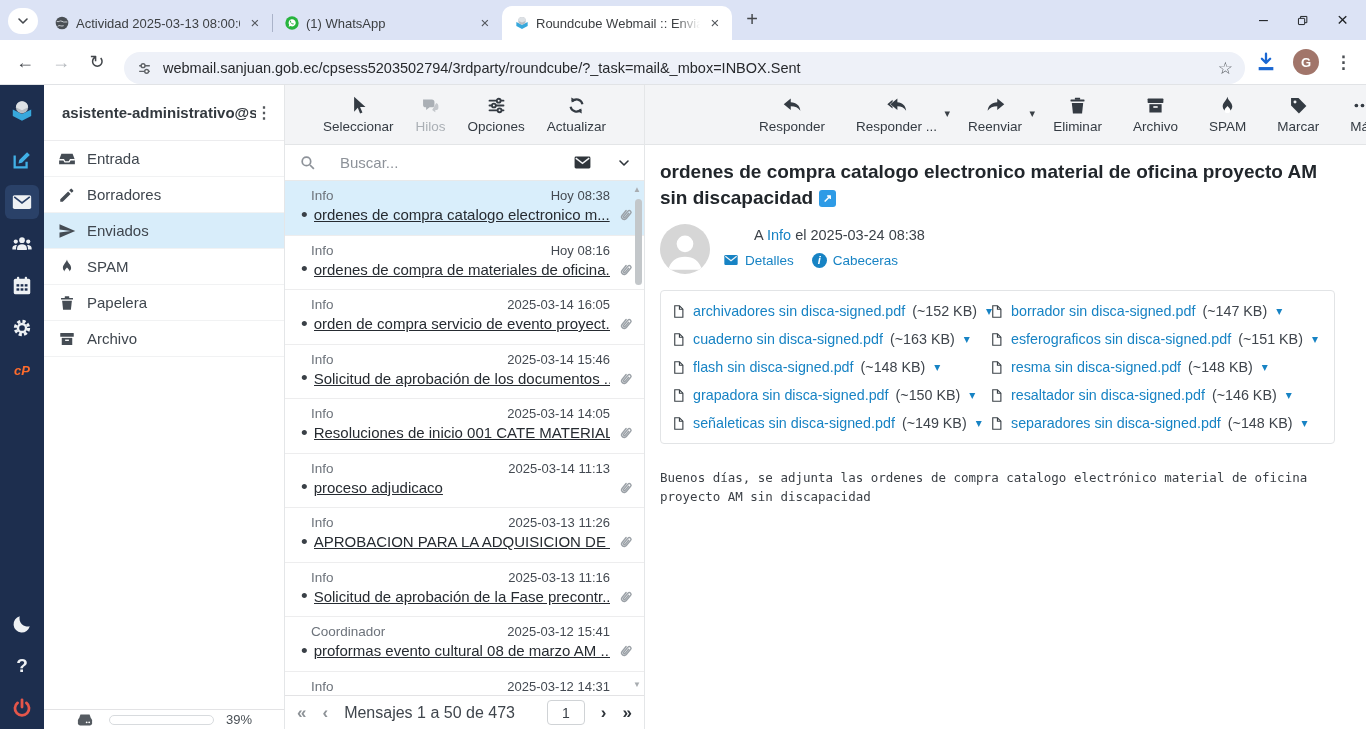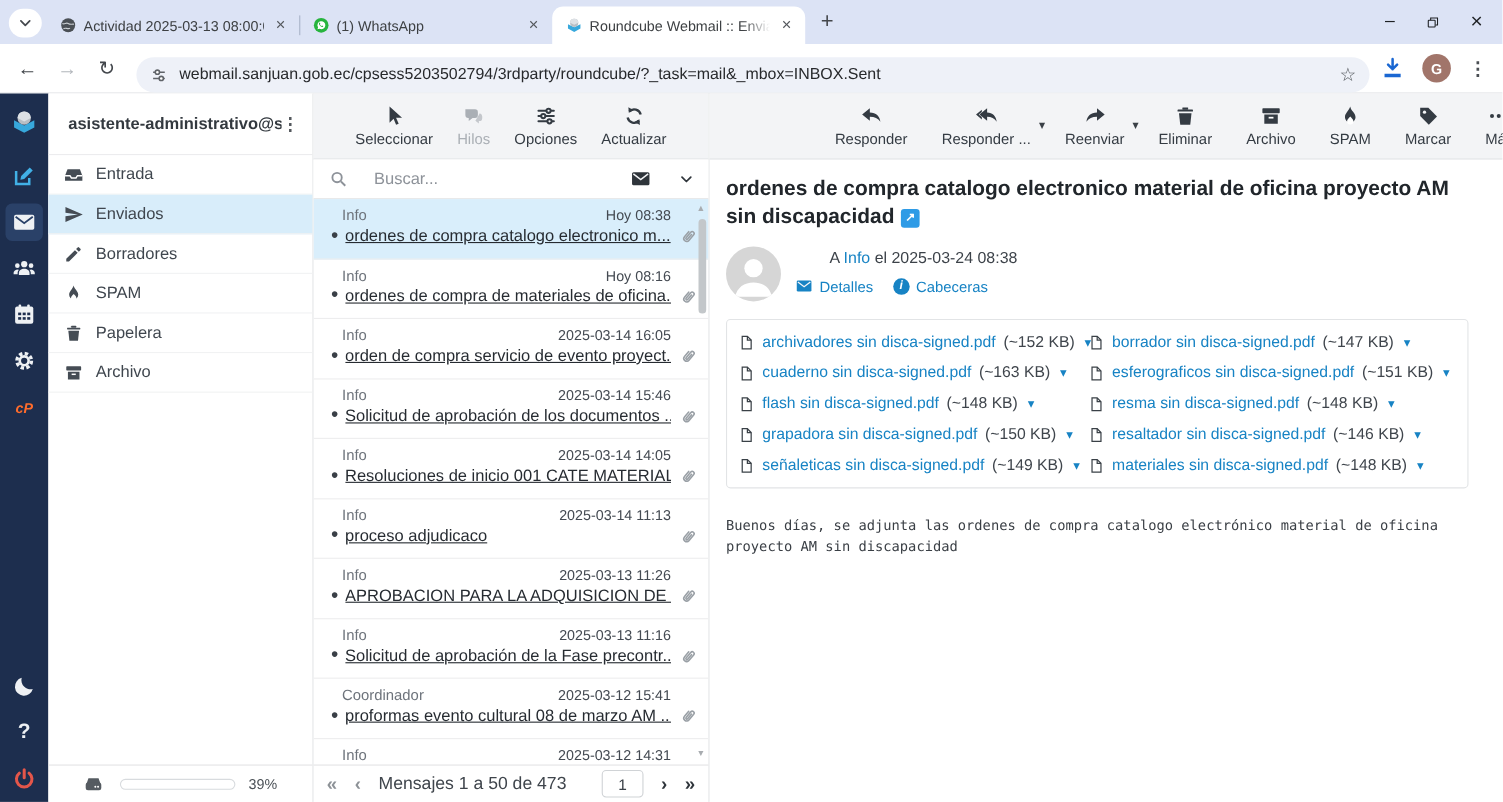--- a/index.html
+++ b/index.html
@@ -46,21 +46,21 @@
   .railbtn.power { color:#e4564a; margin-bottom:4px; }
 
   .folders { width:241px; background:#fff; border-right:1px solid #e4e6e8; display:flex; flex-direction:column; flex-shrink:0; }
   .account { height:56px; display:flex; align-items:center; padding:0 12px 0 18px; border-bottom:1px solid #ececee; }
   .accname { flex:1; font-size:15px; font-weight:bold; color:#33393f; white-space:nowrap; overflow:hidden; }
   .acckebab { color:#54585d; font-size:16px; font-weight:bold; }
   .folder { height:36px; display:flex; align-items:center; padding:0 12px 0 14px; border-bottom:1px solid #f1f2f3; color:#3f464e; font-size:15px; gap:11px; }
   .folder.sel { background:#d8edfa; }
   .fic { width:18px; height:18px; color:#454c54; flex-shrink:0; }
   .folderfill { flex:1; }
-  .quota { height:34px; border-top:1px solid #e3e3e5; display:flex; align-items:center; padding:0 14px 0 29px; gap:12px; }
+  .quota { height:20px; border-top:1px solid #e3e3e5; display:flex; align-items:center; padding:0 14px 0 29px; gap:12px; }
   .qdisk { width:24px; height:20px; color:#555b61; }
   .qbar { width:105px; height:10px; border:1px solid #d8dbde; border-radius:5px; background:#fff; overflow:hidden; }
   .qfill { height:100%; background:#7cc3ee; border-radius:5px 0 0 5px; }
   .qlabel { font-size:13px; color:#4a5056; }
 
   .mlist { width:360px; border-right:1px solid #e4e6e8; display:flex; flex-direction:column; flex-shrink:0; }
   .band { height:60px; background:#f3f4f6; border-bottom:1px solid #e3e5e7; display:flex; align-items:center; }
   .mband { justify-content:space-evenly; padding:0 18px; }
   .tbtn { display:flex; flex-direction:column; align-items:center; gap:3px; color:#343b43; position:relative; padding:0 2px; }
   .tbtn.disabled { color:#aaafb5; }
@@ -306,36 +306,36 @@
         <div class="folder">
           <span class="fic">
             <svg viewBox="0 0 24 24">
               <path d="M4.5 5h15l3 8v6H1.5v-6z" fill="currentColor"></path>
               <path d="M1.5 13h6l1.7 2.7h5.6L16.5 13h6" fill="none" stroke="#fff" stroke-width="1.7"></path>
             </svg>
           </span>
           <span>Entrada</span>
         </div>
 
+        <div class="folder">
+          <span class="fic">
+            <svg viewBox="0 0 24 24" fill="currentColor">
+              <path d="M3 17.7V21h3.3L16.8 10.5l-3.3-3.3zM14.9 5.8l3.3 3.3 1.9-1.9a1.2 1.2 0 0 0 0-1.7l-1.6-1.6a1.2 1.2 0 0 0-1.7 0z"></path>
+            </svg>
+          </span>
+          <span>Borradores</span>
+        </div>
+
         <div class="folder sel">
           <span class="fic">
             <svg viewBox="0 0 24 24" fill="currentColor">
               <path d="M2 21l21-9L2 3v7l15 2L2 14z"></path>
             </svg>
           </span>
           <span>Enviados</span>
-        </div>
-
-        <div class="folder">
-          <span class="fic">
-            <svg viewBox="0 0 24 24" fill="currentColor">
-              <path d="M3 17.7V21h3.3L16.8 10.5l-3.3-3.3zM14.9 5.8l3.3 3.3 1.9-1.9a1.2 1.2 0 0 0 0-1.7l-1.6-1.6a1.2 1.2 0 0 0-1.7 0z"></path>
-            </svg>
-          </span>
-          <span>Borradores</span>
         </div>
 
         <div class="folder">
           <span class="fic">
             <svg viewBox="0 0 24 24" fill="currentColor">
               <path d="M12 2c.6 4.5 5.5 6.6 5.5 11.2a5.5 5.5 0 0 1-11 0C6.5 8.8 10 7.5 12 2z"></path>
               <path d="M12 20.7a3.3 3.3 0 0 1-3.3-3.3c0-1.8 1.6-2.9 3.3-4.9 1.7 2 3.3 3.1 3.3 4.9A3.3 3.3 0 0 1 12 20.7z" fill="#fff"></path>
             </svg>
           </span>
           <span>SPAM</span>
@@ -871,21 +871,21 @@
             <span class="acaret">▾</span>
           </div>
 
           <div class="att">
             <span class="aico">
               <svg viewBox="0 0 24 24" fill="none" stroke="currentColor" stroke-width="1.8">
                 <path d="M6 2.8h7.5L19 8.3v12.9H6z"></path>
                 <path d="M13.5 3v5.3H19"></path>
               </svg>
             </span>
-            <span class="aname">materiales sin disca-signed.pdf</span>
+            <span class="aname">separadores sin disca-signed.pdf</span>
             <span class="asize">(~148 KB)</span>
             <span class="acaret">▾</span>
           </div>
 
       </div>
       <div class="mbody">Buenos días, se adjunta las ordenes de compra catalogo electrónico material de oficina proyecto AM sin discapacidad</div>
     </div>
   </div>
 
 </div>

